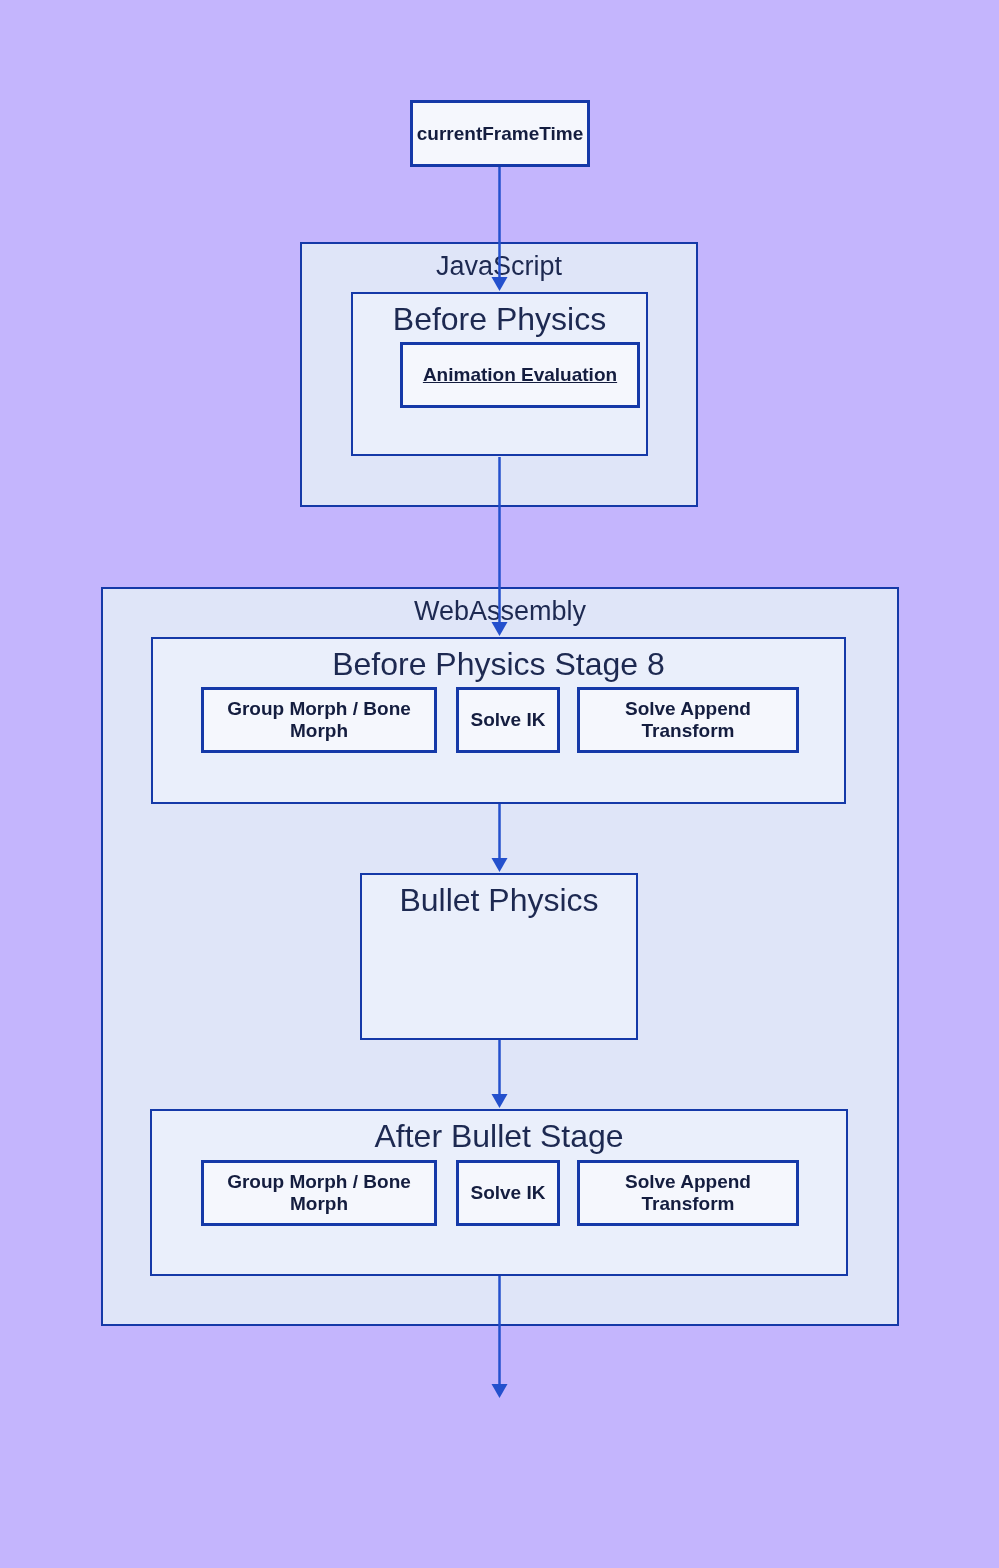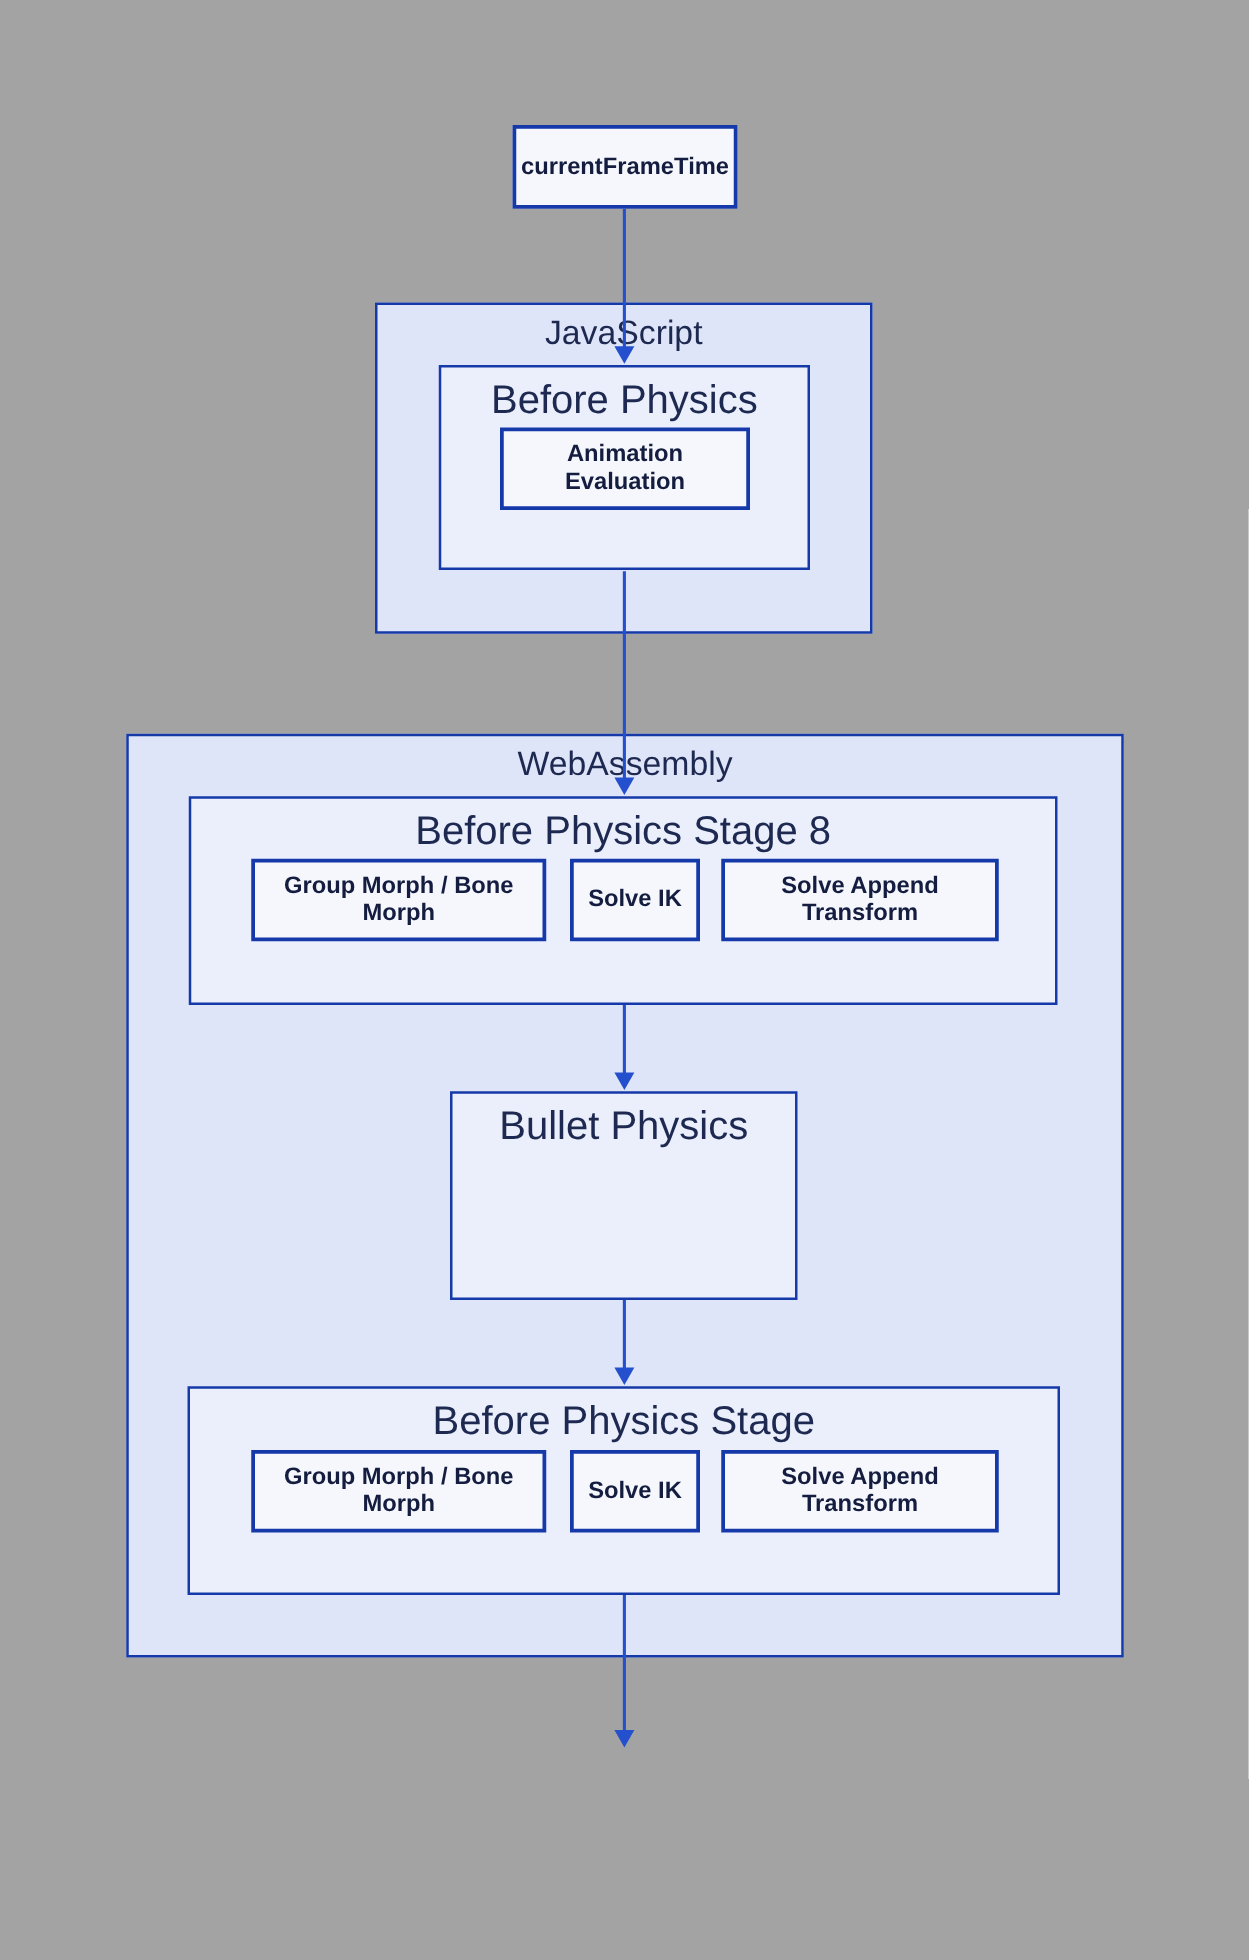--- a/index.html
+++ b/index.html
@@ -1,20 +1,20 @@
 <!DOCTYPE html>
 <html><head>
 <meta charset="utf-8">
 <style>
   html,body{margin:0;padding:0;background:#ffffff;}
   .canvas{
     position:relative;
     width:999px;
     height:1568px;
-    background:#a3a3a3;
+    background:#c4b5fd;
     font-family:"Liberation Sans", sans-serif;
     overflow:hidden;
   }
   .box{position:absolute;box-sizing:border-box;}
   .container-box{
     background:#dfe5f8;
     border:2px solid #1539a8;
   }
   .stage-box{
     background:#eaeffb;
@@ -51,21 +51,21 @@
   </div>
 
   <div class="box container-box" style="left:300px;top:242px;width:398px;height:265px;">
     <div class="box-title container-title">JavaScript</div>
   </div>
 
   <div class="box stage-box" style="left:351px;top:292px;width:297px;height:164px;">
     <div class="box-title stage-title">Before Physics Stage 1</div>
   </div>
 
-  <div class="box leaf-box" style="left:400px;top:342px;width:200px;height:66px;">
+  <div class="box leaf-box" style="left:400px;top:342px;width:240px;height:66px;text-decoration:underline;">
     <span>Animation Evaluation</span>
   </div>
 
   <div class="box container-box" style="left:101px;top:587px;width:798px;height:739px;">
     <div class="box-title container-title">WebAssembly</div>
   </div>
 
   <div class="box stage-box" style="left:151px;top:637px;width:695px;height:167px;">
     <div class="box-title stage-title">Before Physics Stage 8</div>
   </div>
@@ -79,21 +79,21 @@
   <div class="box leaf-box" style="left:577px;top:687px;width:222px;height:66px;">
     <span>Solve Append Transform</span>
   </div>
 
   <div class="box stage-box" style="left:360px;top:873px;width:278px;height:167px;">
     <div class="box-title stage-title">Bullet Physics</div>
   </div>
 
 
   <div class="box stage-box" style="left:150px;top:1109px;width:698px;height:167px;">
-    <div class="box-title stage-title">Before Physics Stage</div>
+    <div class="box-title stage-title">After Bullet Stage</div>
   </div>
 
   <div class="box leaf-box" style="left:201px;top:1160px;width:236px;height:66px;">
     <span>Group Morph / Bone Morph</span>
   </div>
   <div class="box leaf-box" style="left:456px;top:1160px;width:104px;height:66px;">
     <span>Solve IK</span>
   </div>
   <div class="box leaf-box" style="left:577px;top:1160px;width:222px;height:66px;">
     <span>Solve Append Transform</span>

